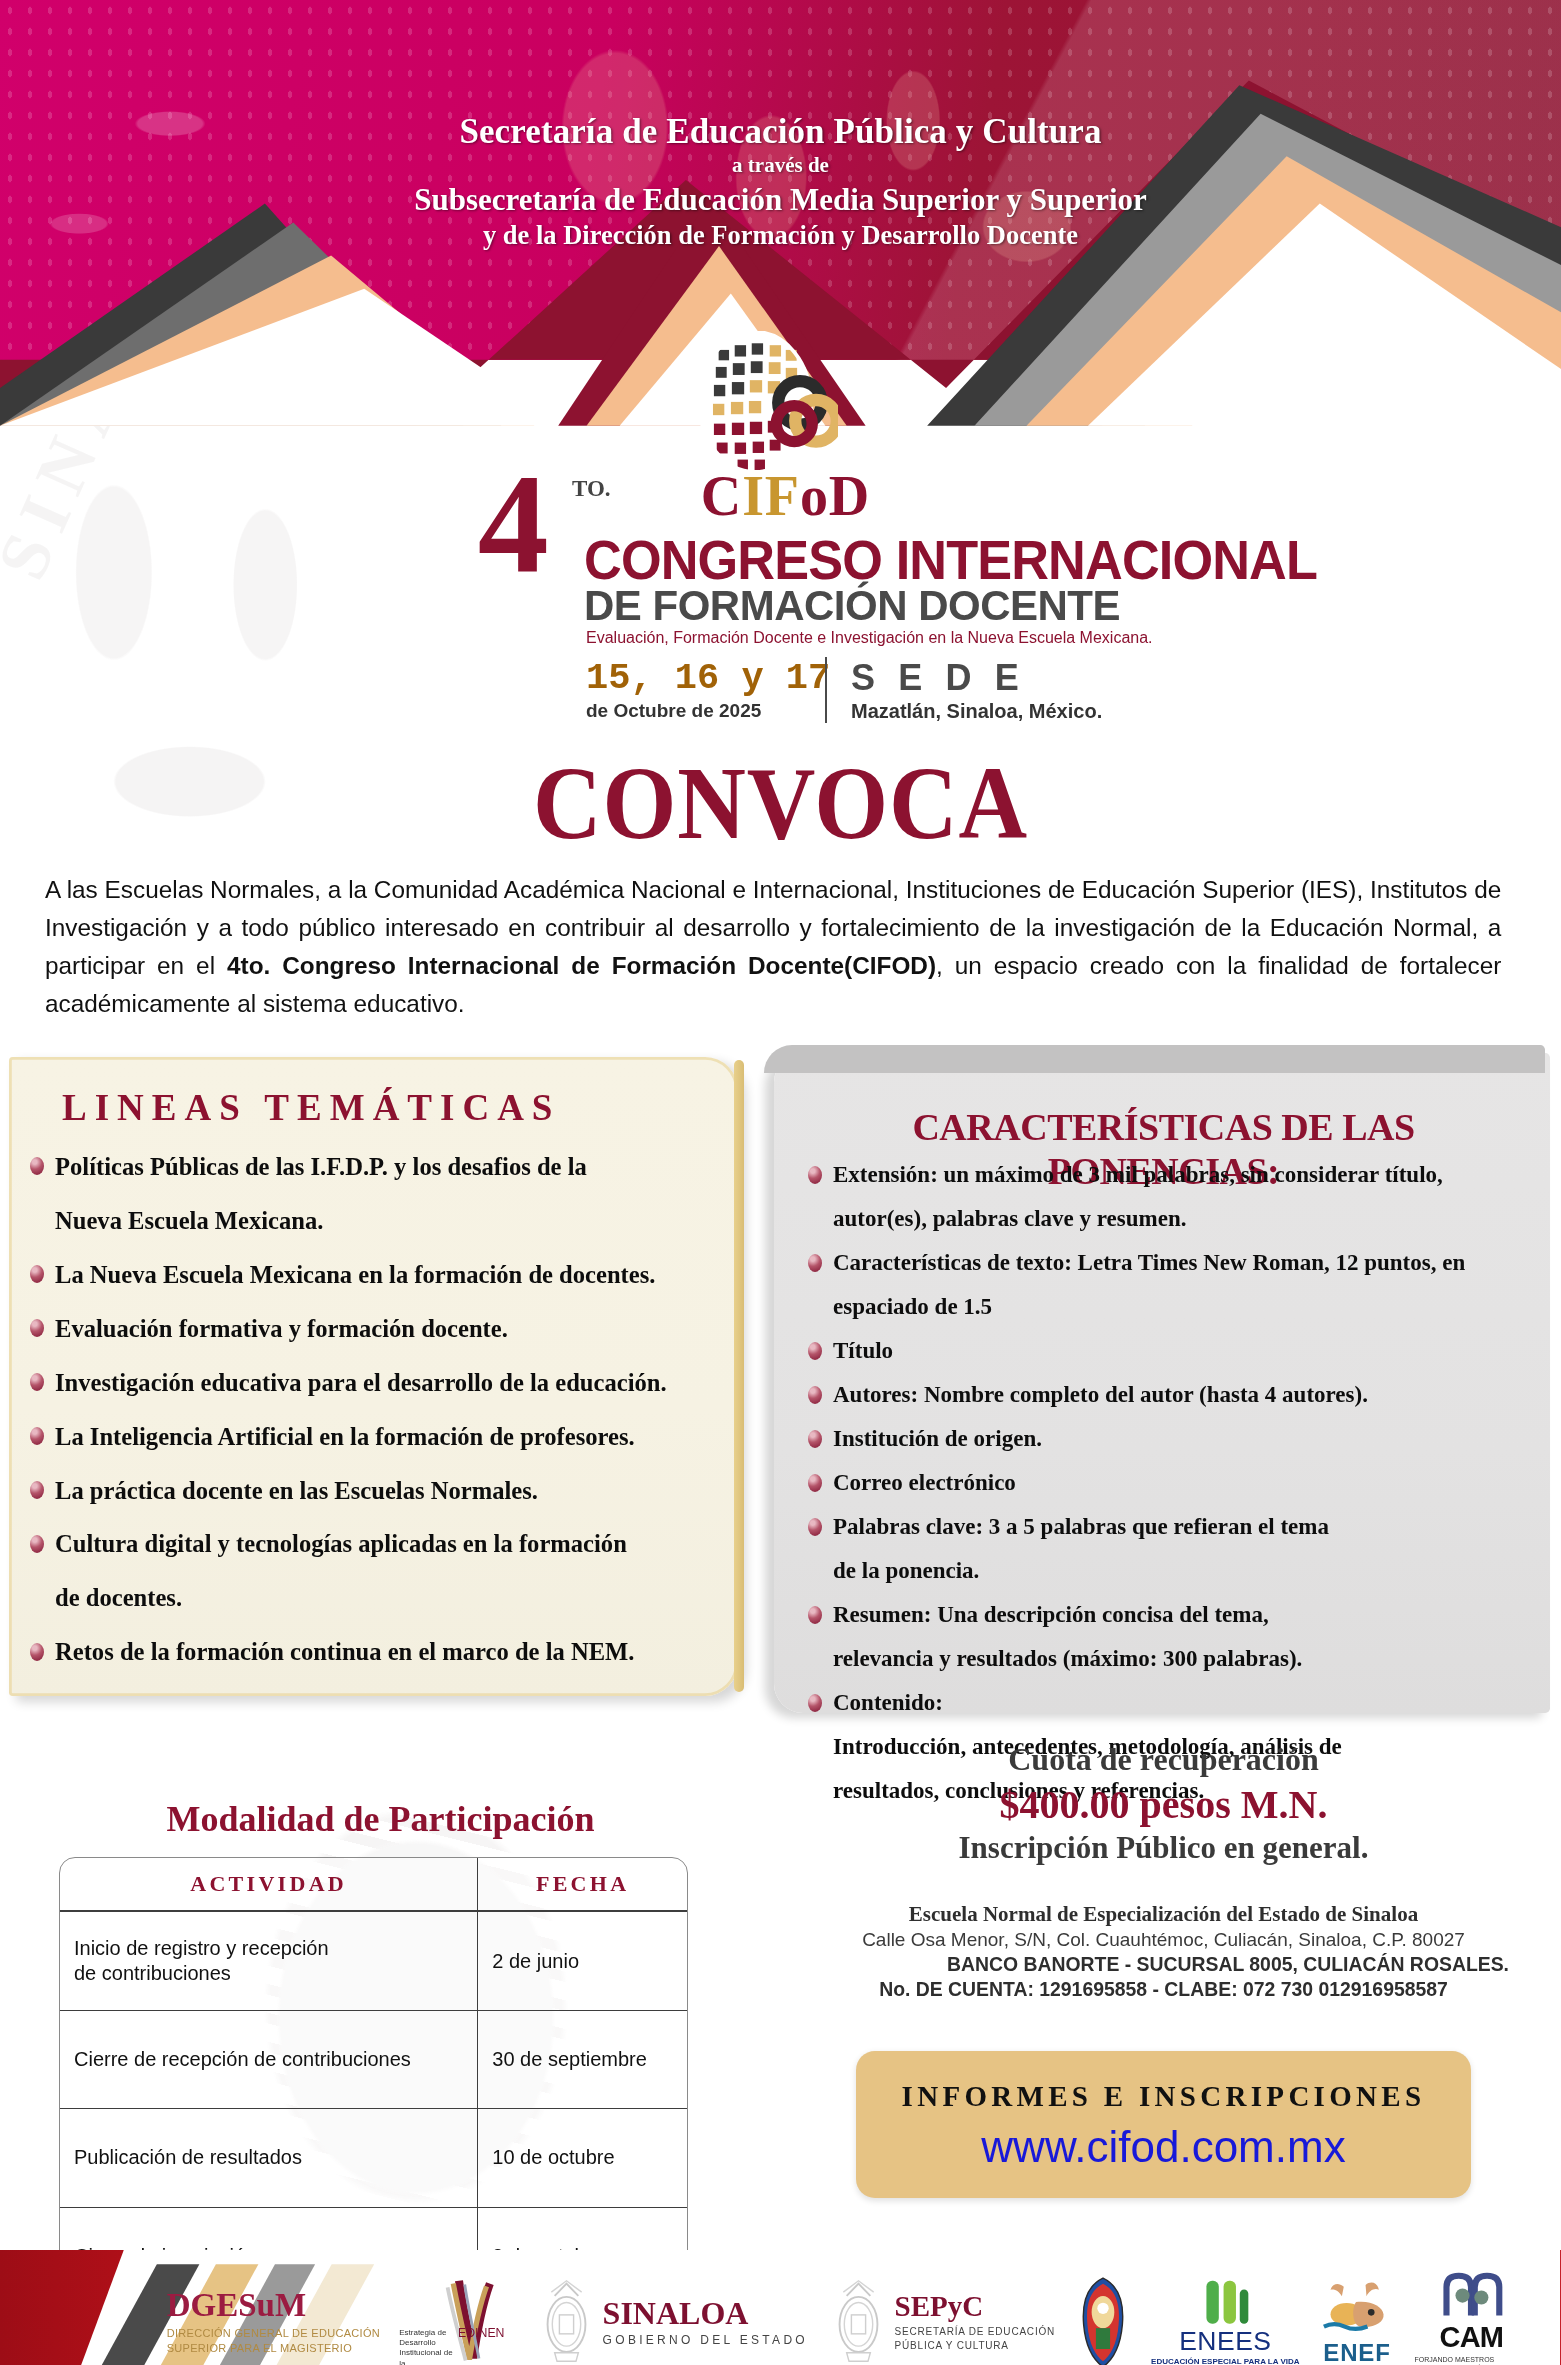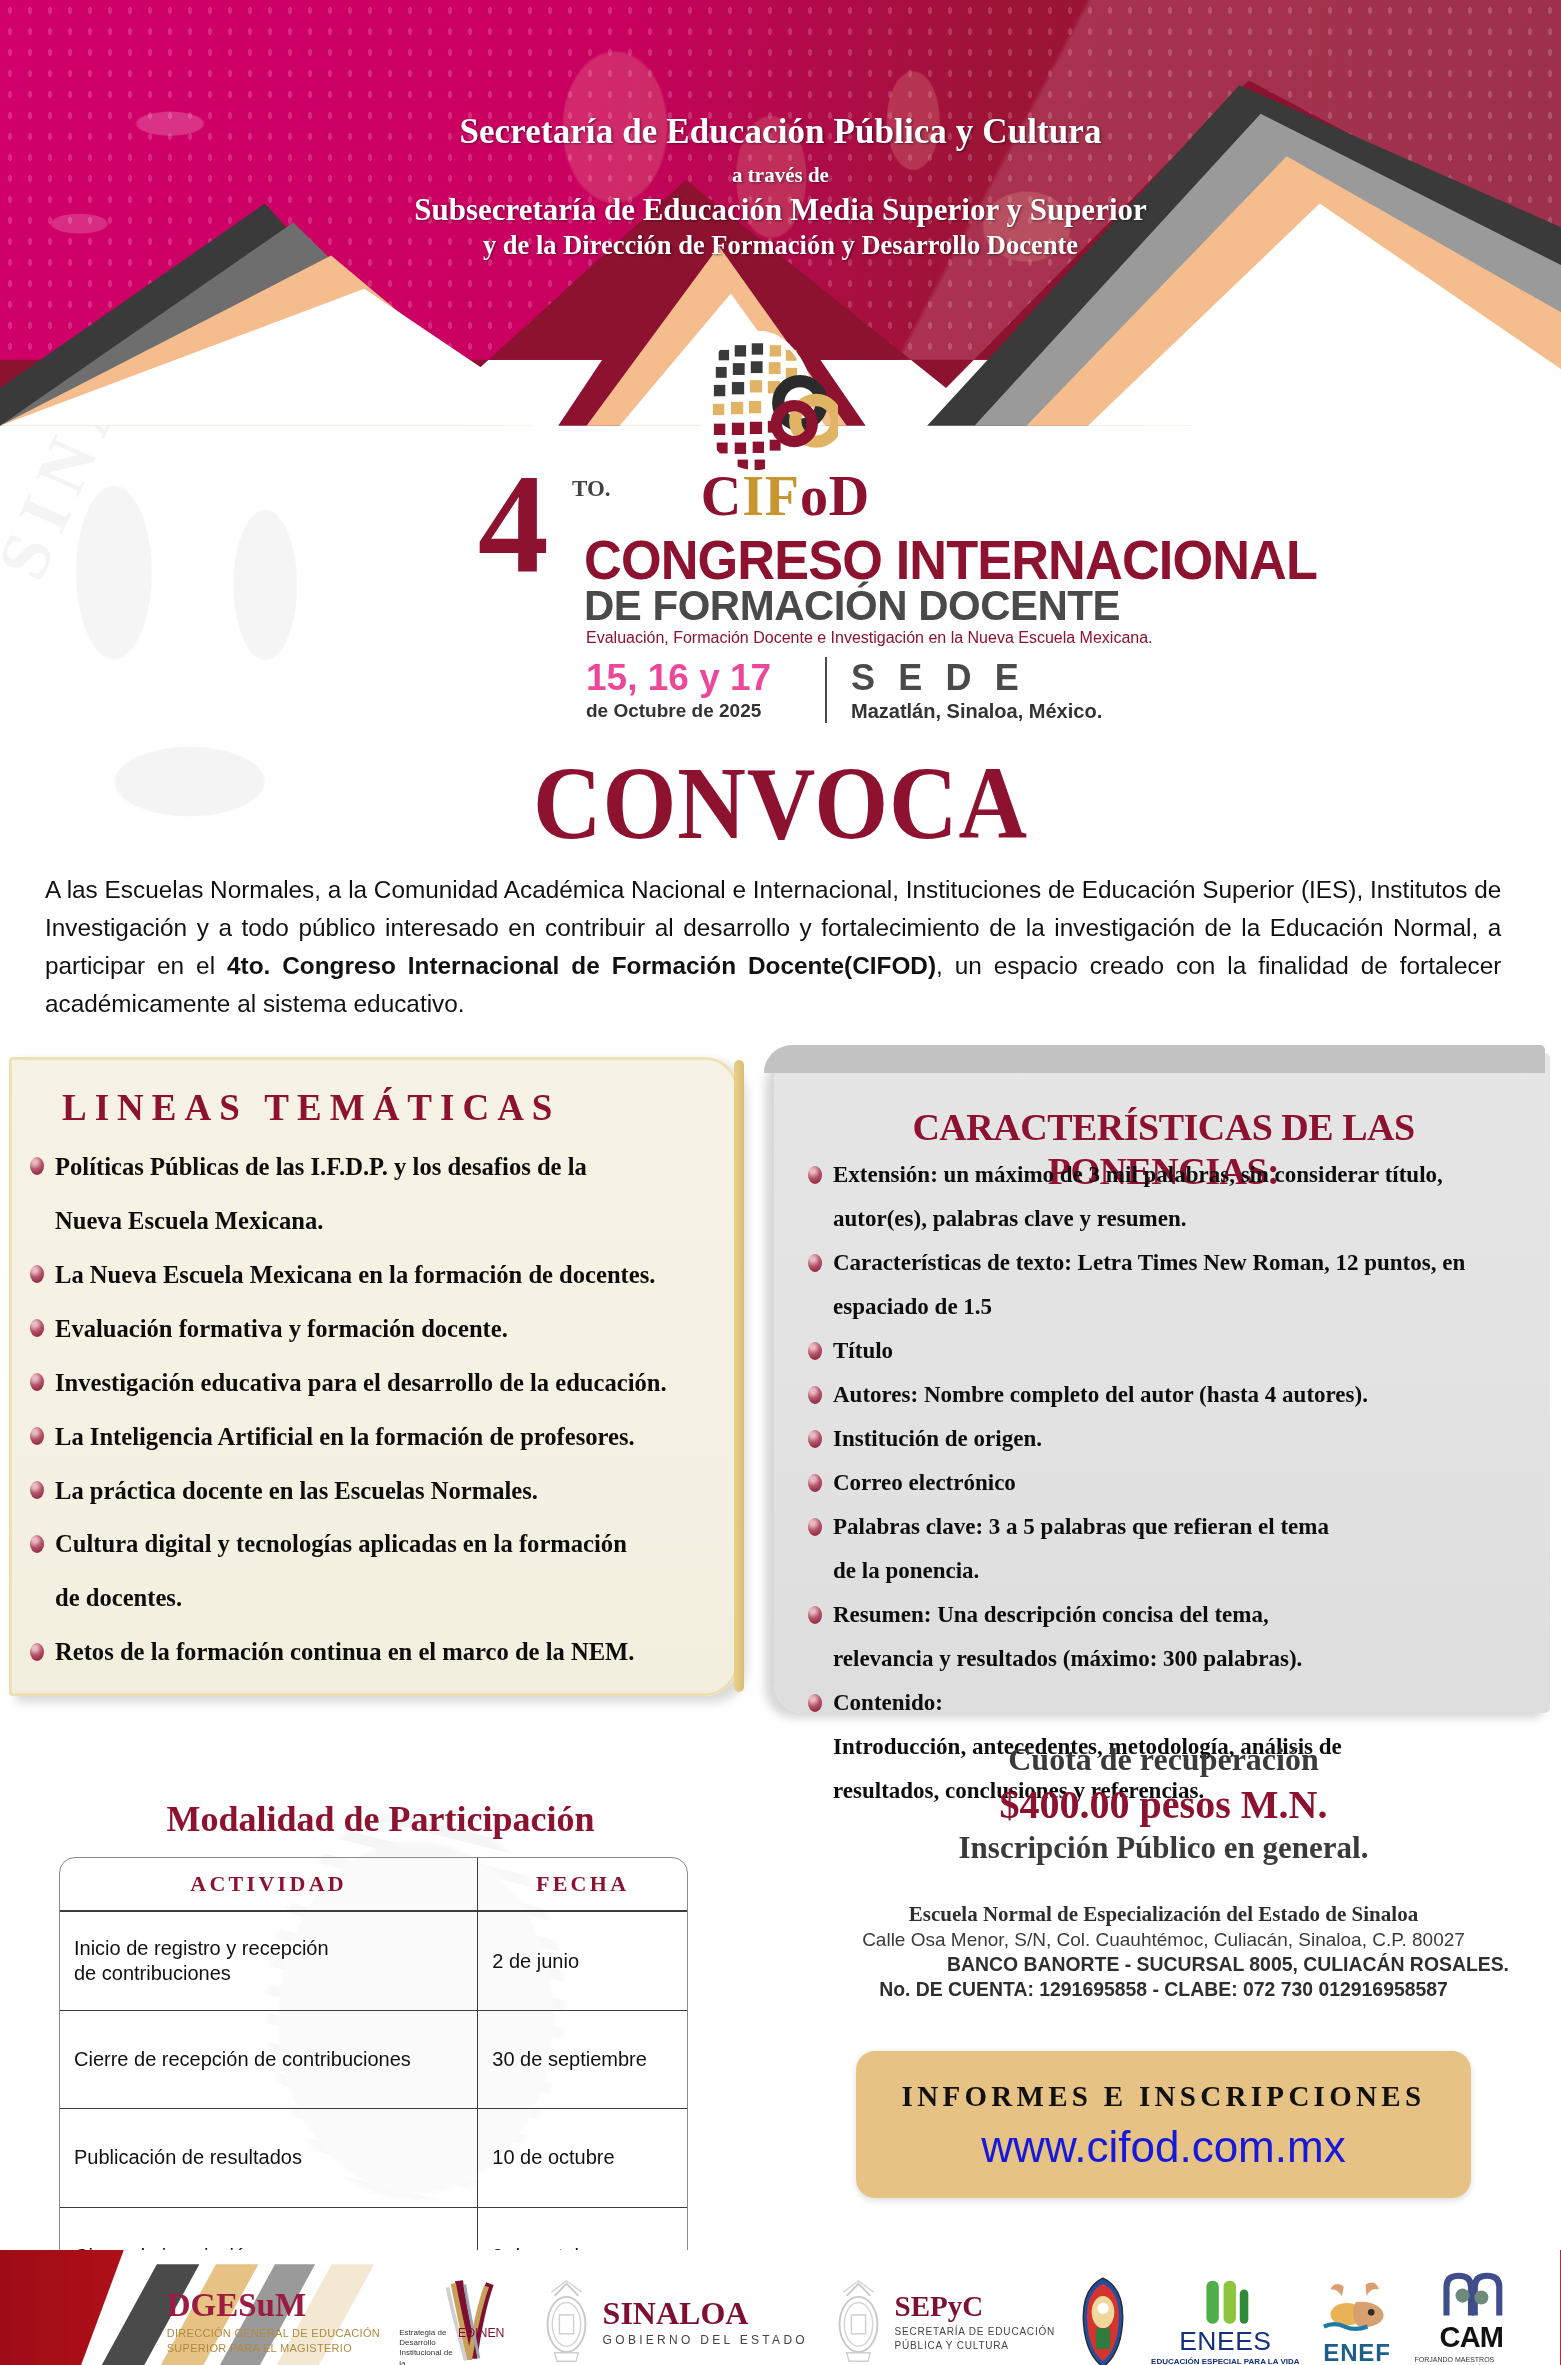--- a/index.html
+++ b/index.html
@@ -27,21 +27,21 @@
       radial-gradient(ellipse 43px 80px at 62% 28%, #f0b59c 0 60%, rgba(240,181,156,0) 63%),
       radial-gradient(ellipse 71px 57px at 78% 60%, #eda98c 0 60%, rgba(237,169,140,0) 63%);}
 
   
   .zig{position:absolute;left:0;top:0;width:1561px;height:426px;}
   .zig svg{display:block;}
 
   .hdr-text{position:absolute;left:0;top:80px;width:1561px;text-align:center;color:#fff;
     text-shadow:1.4px 1.4px 2.4px rgba(0,0,0,.45);z-index:6;}
   .hdr-l1{font-size:35px;font-weight:bold;letter-spacing:0.1px;line-height:1.12;margin-top:32px;}
-  .hdr-l2{font-size:21px;font-weight:bold;margin-top:12px;}
+  .hdr-l2{font-size:21px;font-weight:bold;margin-top:2px;}
   .hdr-l3{font-size:31px;font-weight:bold;margin-top:3.8px;line-height:1.15;}
   .hdr-l4{font-size:26.5px;font-weight:bold;margin-top:2.8px;}
 
   
   .wm{position:absolute;color:#eceaea;opacity:.55;pointer-events:none;z-index:0;}
   .wm-eagle{left:-28px;top:265px;width:473px;height:615px;
     background:
       radial-gradient(ellipse 95px 43px at 45% 18%, #e9e7e7 0 60%, rgba(0,0,0,0) 62%),
       radial-gradient(ellipse 62px 142px at 30% 50%, #efeded 0 60%, rgba(0,0,0,0) 62%),
       radial-gradient(ellipse 52px 123px at 62% 52%, #efeded 0 60%, rgba(0,0,0,0) 62%),
@@ -64,22 +64,22 @@
   .four{position:absolute;left:4.7px;top:142px;font-size:142px;font-weight:bold;color:#8c1230;
     font-family:"Liberation Serif",serif;line-height:.78;}
   .four-to{position:absolute;left:99px;top:150px;font-size:23px;font-weight:bold;color:#444;}
   .congreso{position:absolute;left:111px;top:207px;font-size:55px;font-weight:bold;color:#8c1230;
     font-family:"Liberation Sans",sans-serif;letter-spacing:-0.9px;line-height:1;
     transform:scaleX(.95);transform-origin:left center;white-space:nowrap;}
   .formacion{position:absolute;left:111px;top:259px;font-size:42px;font-weight:bold;color:#4a4a4a;
     font-family:"Liberation Sans",sans-serif;letter-spacing:-0.5px;line-height:1;white-space:nowrap;}
   .evalsub{position:absolute;left:113px;top:303px;font-size:16px;color:#8c1230;
     font-family:"Liberation Sans",sans-serif;white-space:nowrap;}
-  .dates{position:absolute;left:113px;top:331px;font-size:37px;font-weight:bold;color:#ec4899;
-    font-family:Liberation Sans, sans-serif;white-space:nowrap;}
+  .dates{position:absolute;left:113px;top:331px;font-size:37px;font-weight:bold;color:#a16207;
+    font-family:Liberation Mono, monospace;white-space:nowrap;}
   .dates-sub{position:absolute;left:113px;top:374px;font-size:19px;font-weight:bold;color:#333;
     font-family:"Liberation Sans",sans-serif;white-space:nowrap;}
   .vrule{position:absolute;left:352px;top:331px;width:2.4px;height:66px;background:#4a4a4a;}
   .sede{position:absolute;left:378px;top:331px;font-size:36px;font-weight:bold;color:#4a4a4a;
     font-family:"Liberation Sans",sans-serif;letter-spacing:6.6px;white-space:nowrap;}
   .sede-sub{position:absolute;left:378px;top:374px;font-size:20px;font-weight:bold;color:#333;
     font-family:"Liberation Sans",sans-serif;white-space:nowrap;}
 
   
   .convoca{position:absolute;left:0;top:748px;width:1561px;text-align:center;

